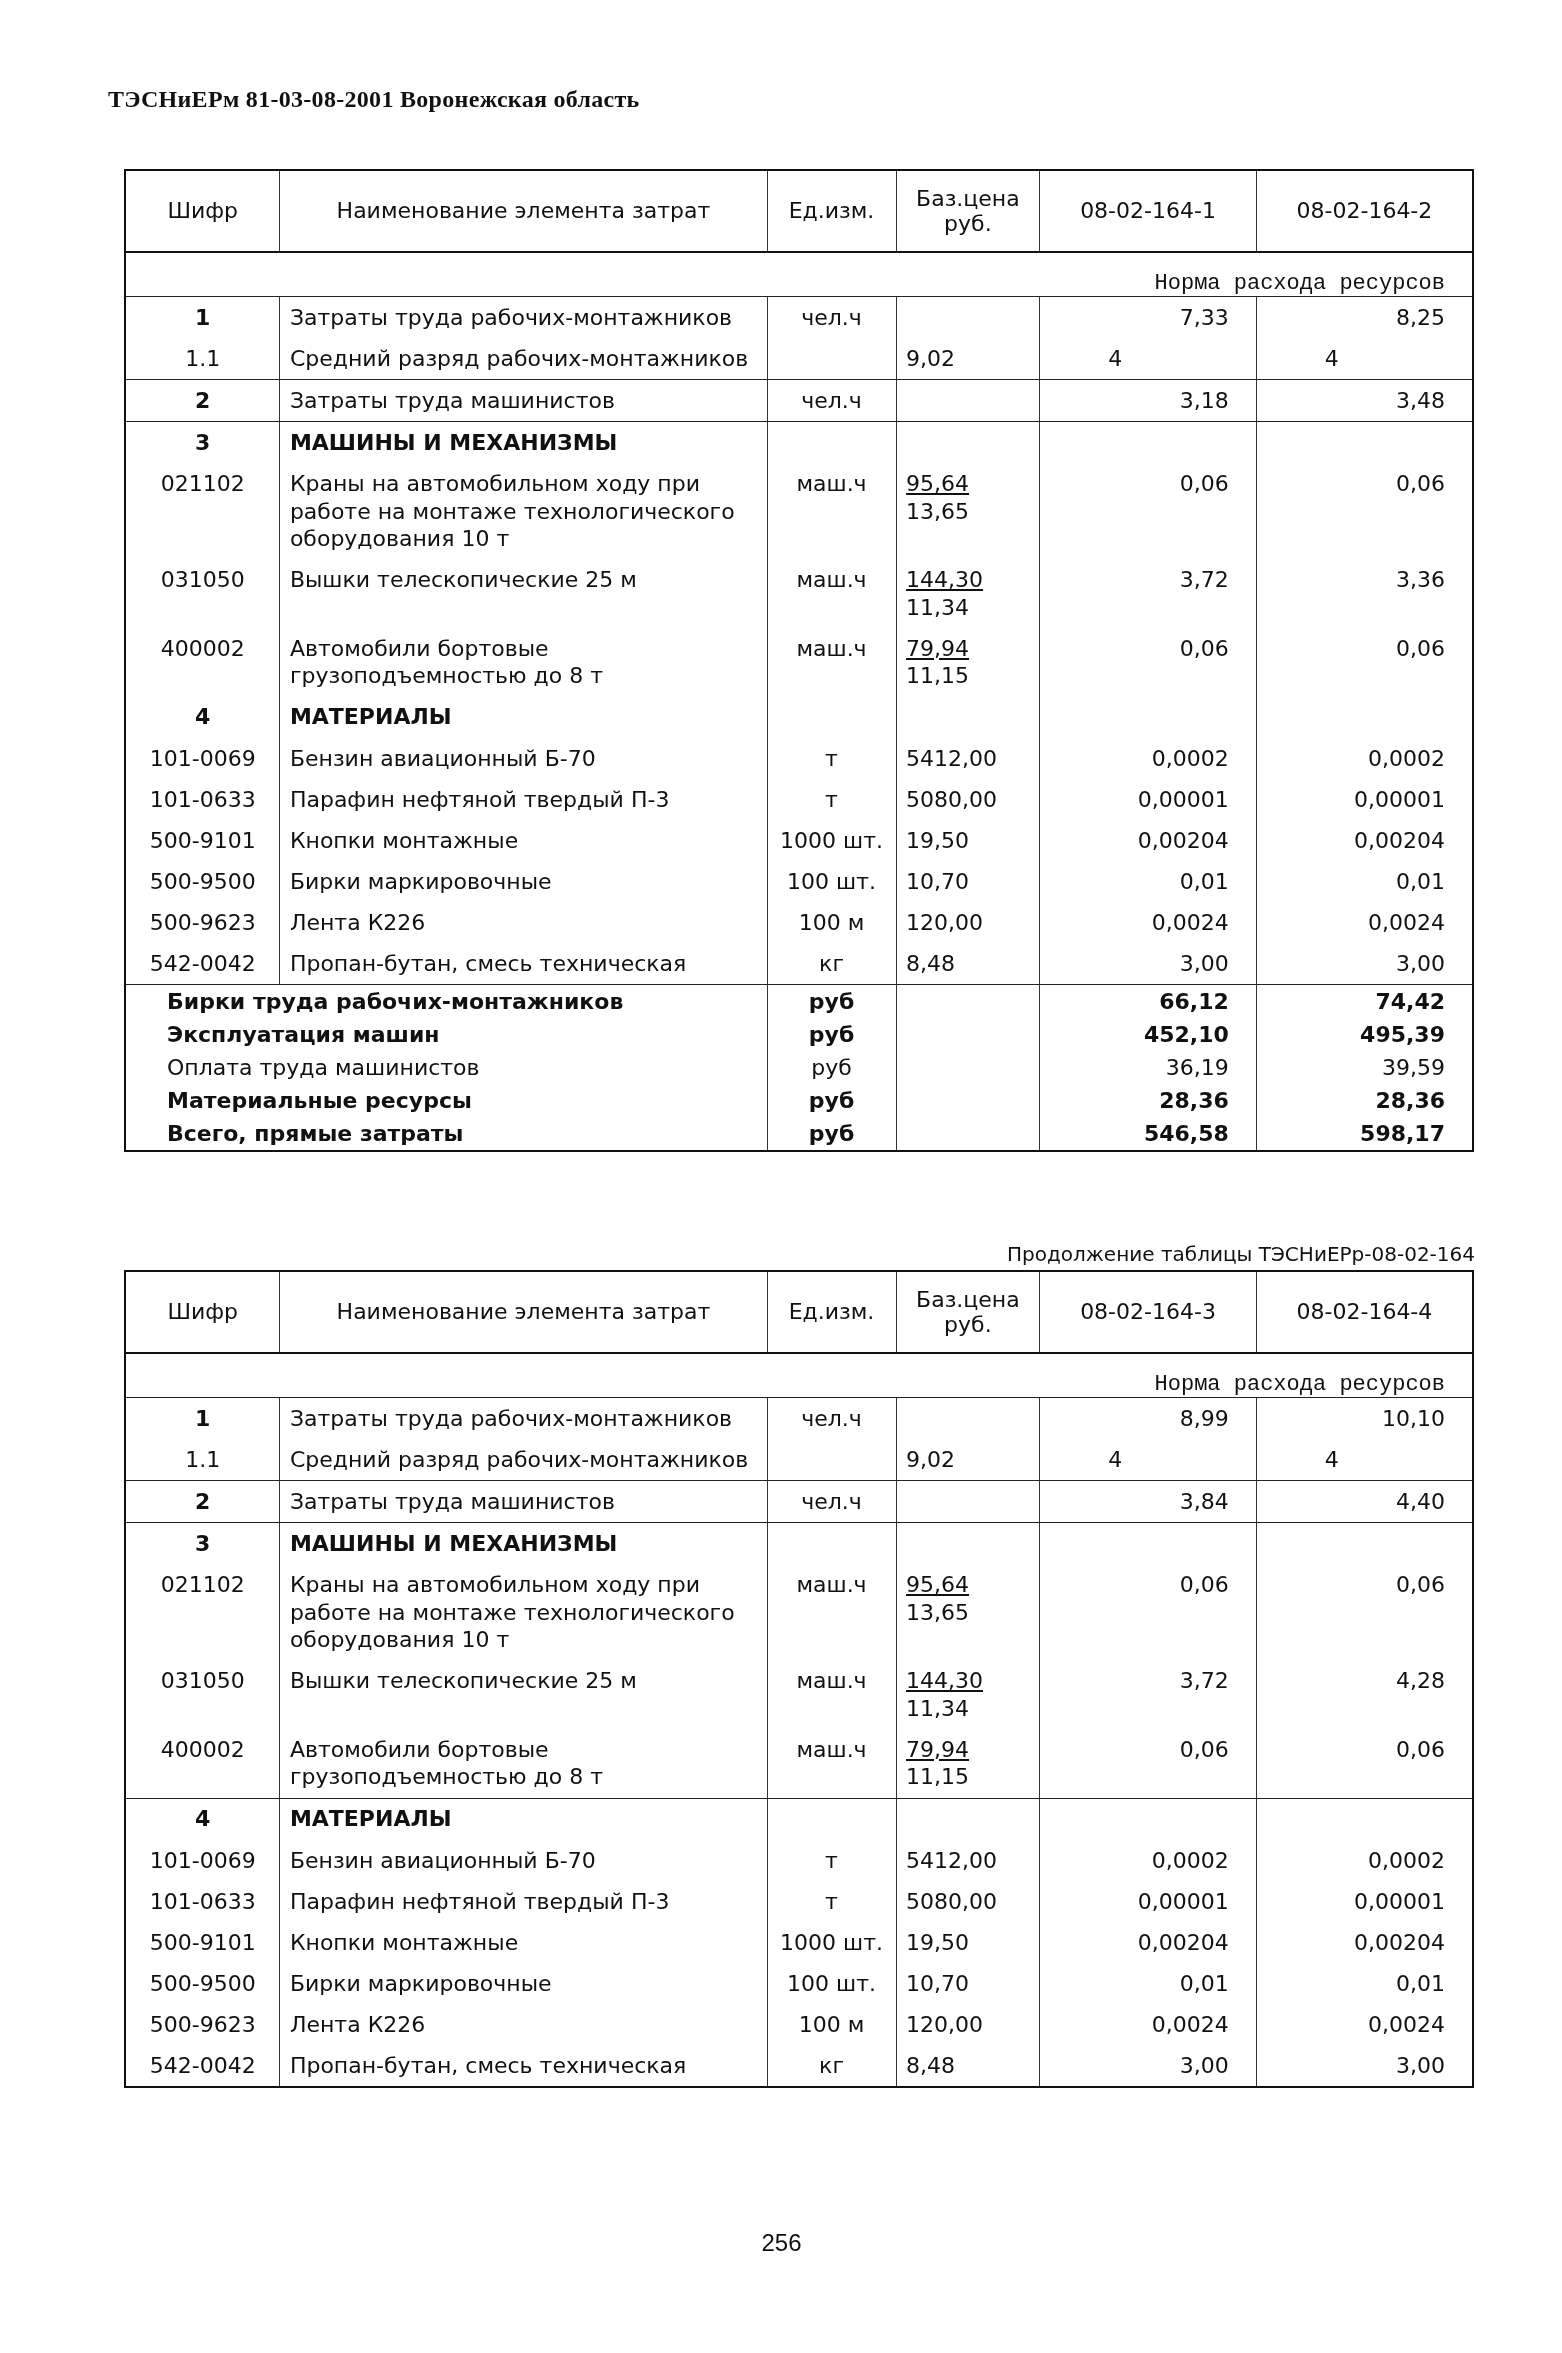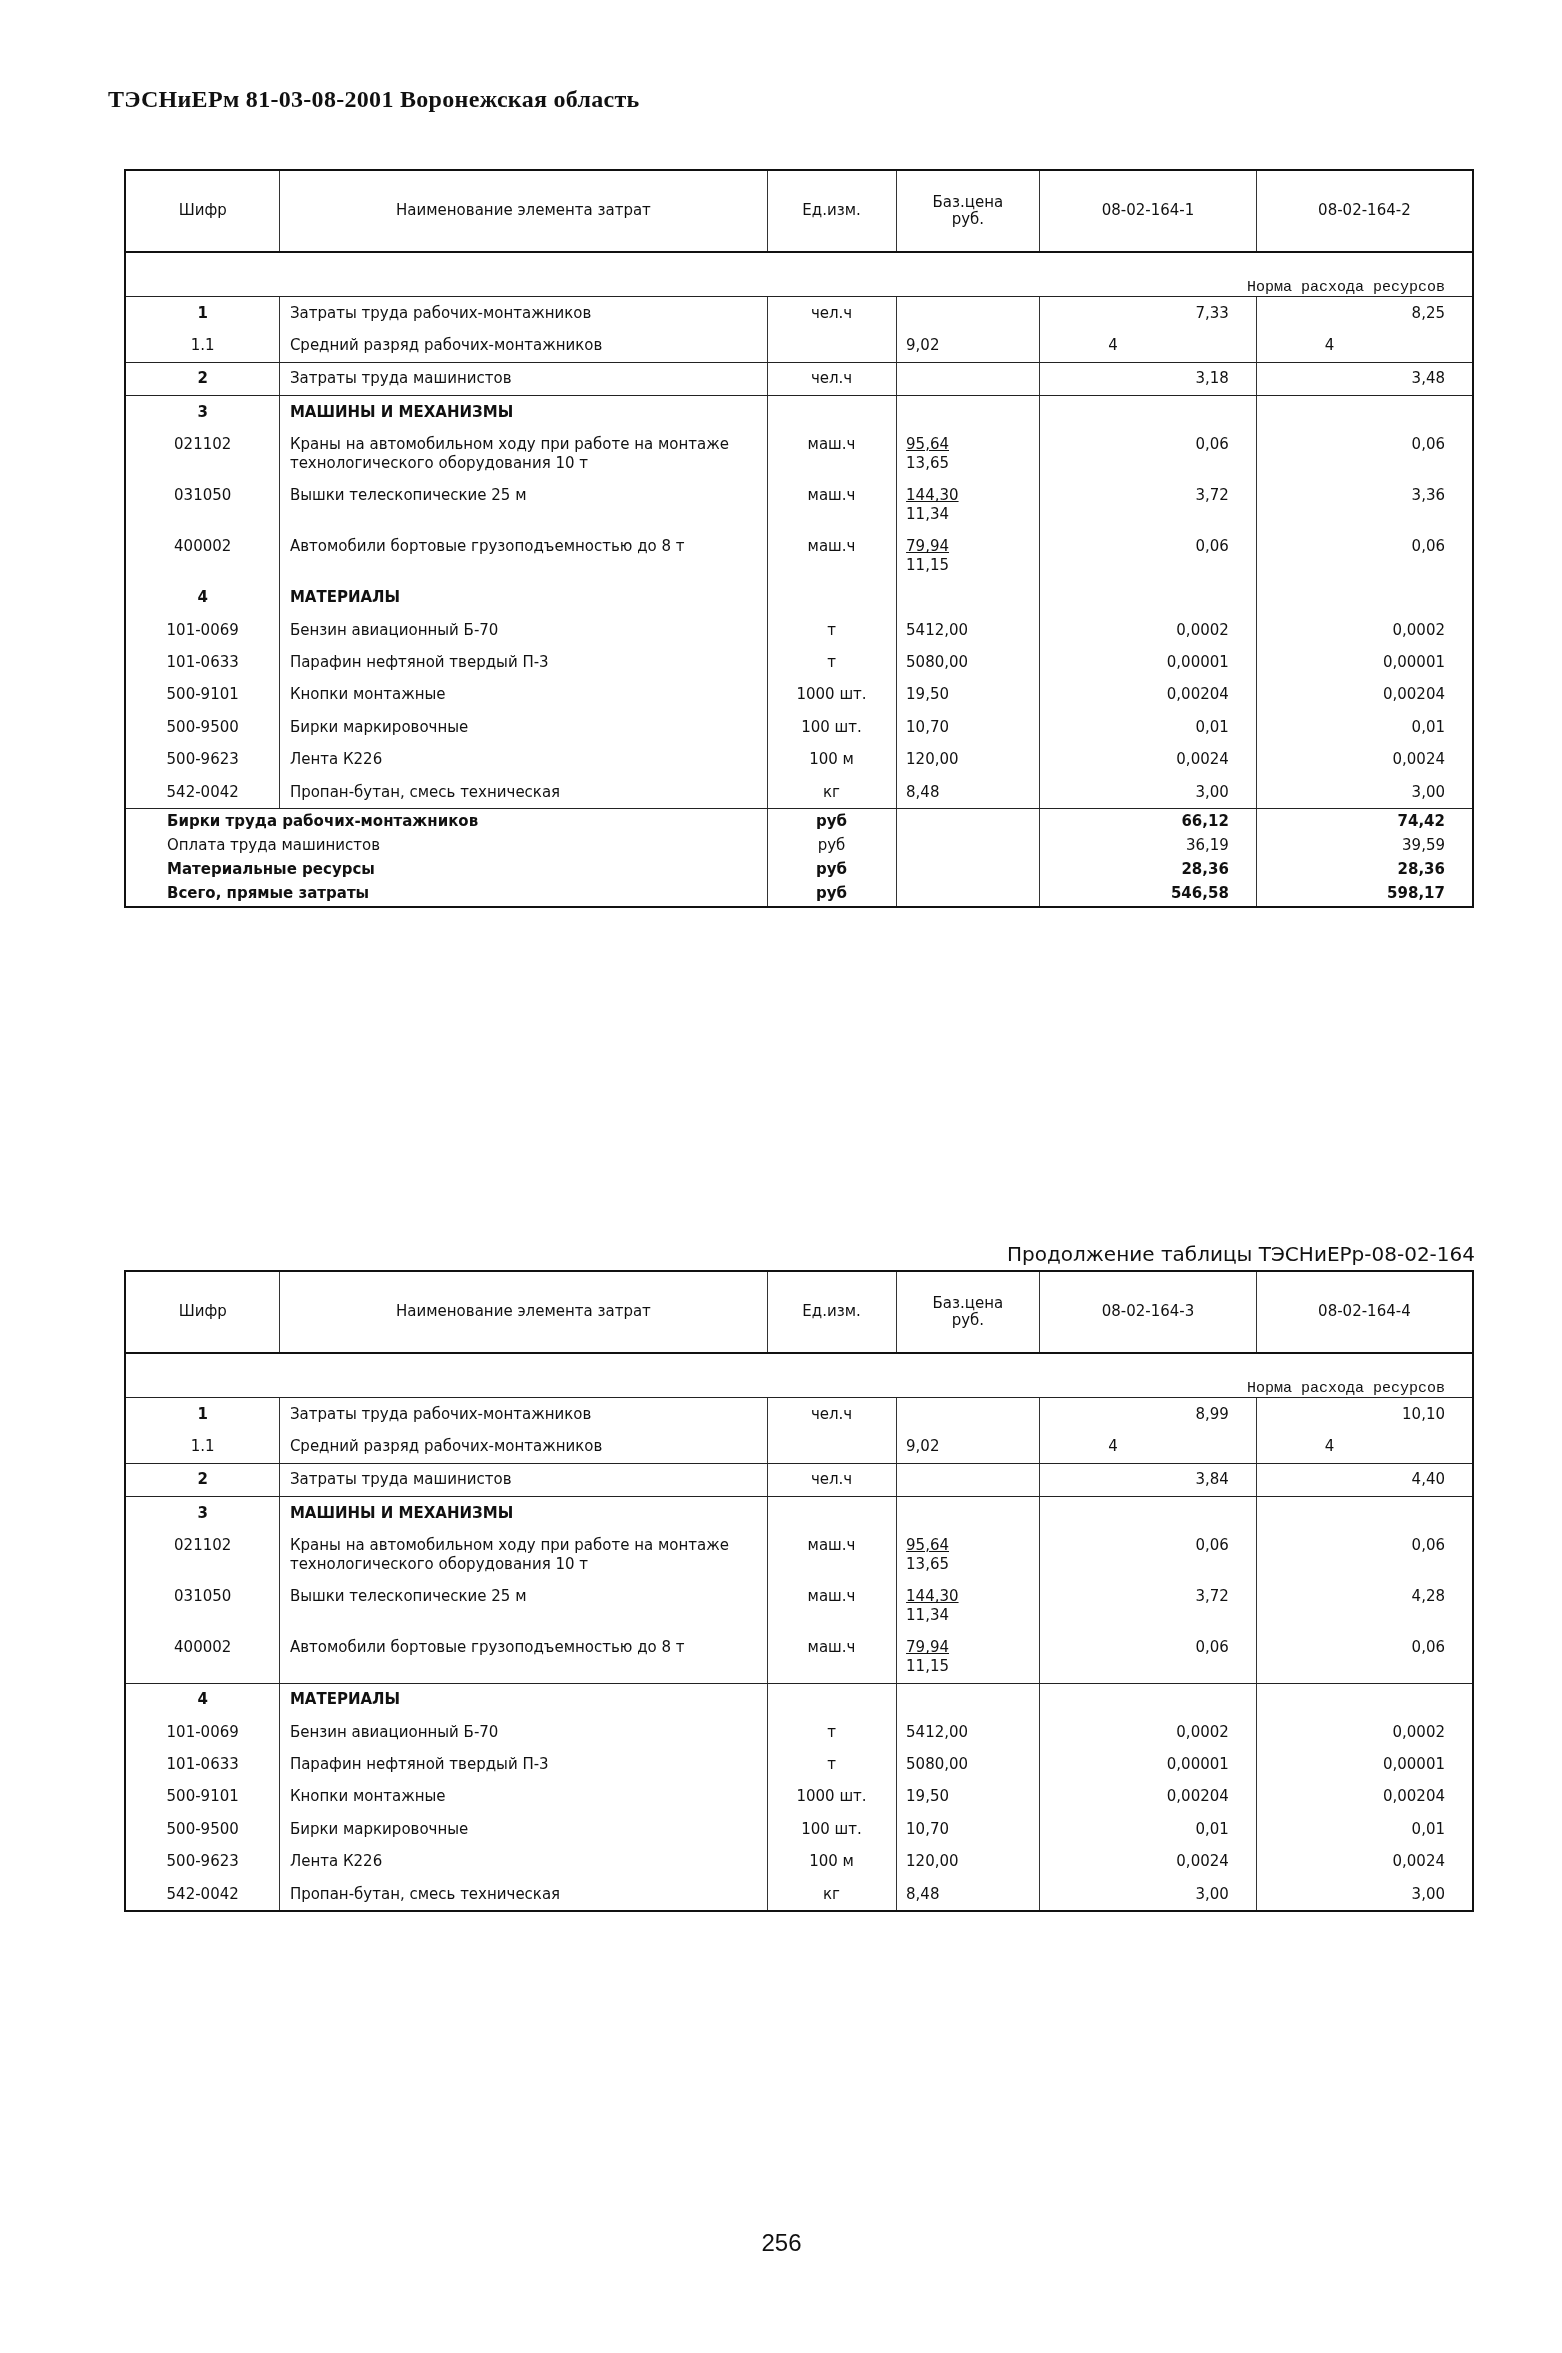--- a/index.html
+++ b/index.html
@@ -1,21 +1,21 @@
 <!DOCTYPE html>
 <html style="font-size:10.8px"><head>
 <meta charset="utf-8">
 <style>
   html, body { margin: 0; padding: 0; background: #ffffff; }
   body { width: 1563px; height: 2354px; position: relative; overflow: hidden; color: #111; font-family: "DejaVu Sans", sans-serif; }
   .doc-title { position: absolute; left: 108px; top: 86px; font-family: Liberation Serif, serif; font-weight: bold; font-size: 24px; letter-spacing: 0.3px; }
   .continuation { position: absolute; right: 88px; top: 1242px; font-size: 20px; }
   .page-number { position: absolute; left: 0; width: 100%; top: 2229px; text-align: center; font-family: "Liberation Sans", sans-serif; font-size: 24px; }
 
-  table.norm { position: absolute; left: 124px; width: 1350px; border-collapse: collapse; table-layout: fixed; font-size: 15px; padding-left: 10px; }
+  table.norm { position: absolute; left: 124px; width: 1350px; border-collapse: collapse; table-layout: fixed; font-size: 22px; padding-left: 10px; }
   table.norm td, table.norm th { border-left: 0.7px solid #333; border-right: 0.7px solid #333; padding: 0 9.5px; vertical-align: top; font-weight: normal; }
   table.norm { border: 2.7px solid #111; }
   table.norm thead th { border-bottom: 2.7px solid #111; text-align: center; vertical-align: middle; height: 80px; line-height: 1.15; }
   .col-code { width: 138px; }
   .col-name { width: 434px; }
   .col-unit { width: 115px; }
   .col-price { width: 128px; }
   .col-v1 { width: 193px; }
   .col-v2 { width: 193px; }
 
@@ -190,20 +190,27 @@
     </tr>
 
 
     <tr class="cost strong">
       <td class="label merge" colspan="2">Бирки труда рабочих-монтажников</td>
       <td class="unit">руб</td>
       <td></td>
       <td class="num">66,12</td>
       <td class="num">74,42</td>
     </tr>
+    <tr class="cost strong">
+      <td class="label merge" colspan="2">Эксплуатация машин</td>
+      <td class="unit">руб</td>
+      <td></td>
+      <td class="num">452,10</td>
+      <td class="num">495,39</td>
+    </tr>
     <tr class="cost">
       <td class="label merge" colspan="2">Оплата труда машинистов</td>
       <td class="unit">руб</td>
       <td></td>
       <td class="num">36,19</td>
       <td class="num">39,59</td>
     </tr>
     <tr class="cost strong">
       <td class="label merge" colspan="2">Материальные ресурсы</td>
       <td class="unit">руб</td>

